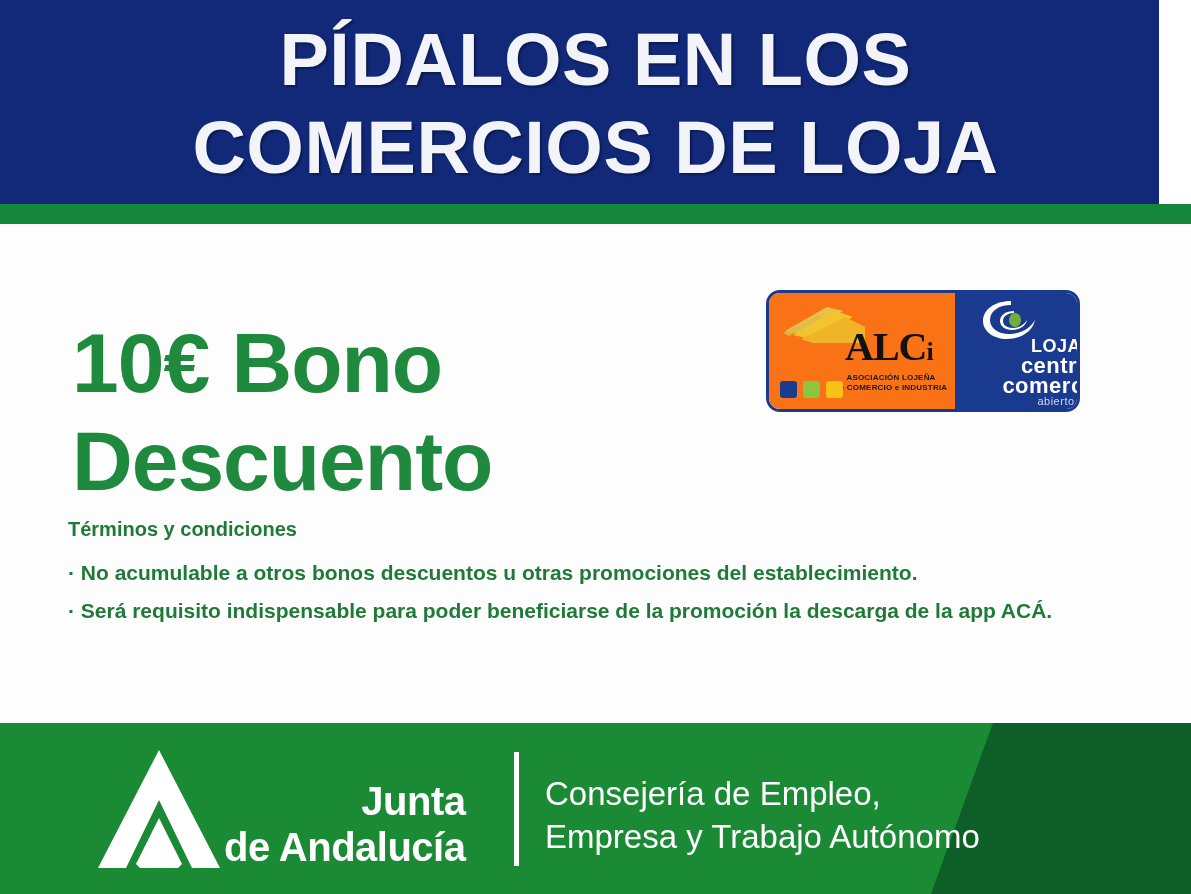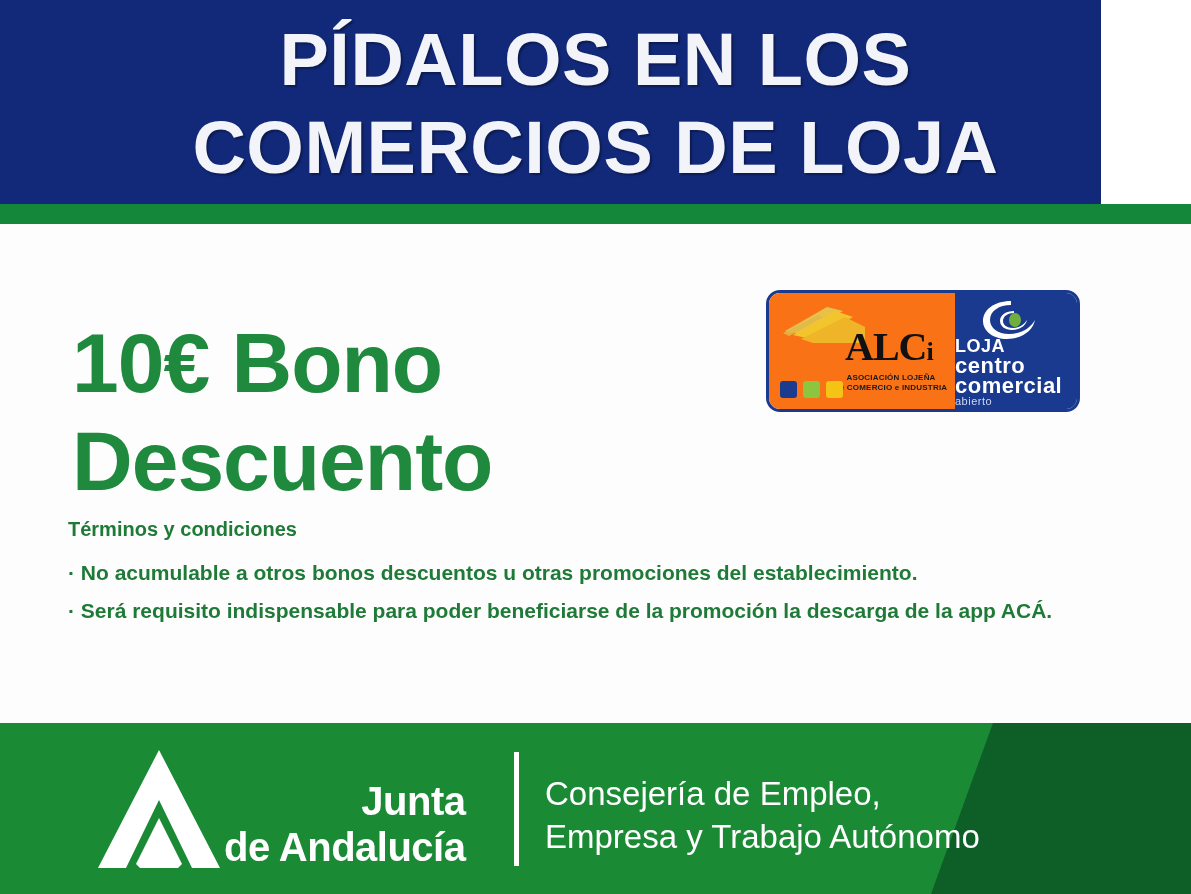--- a/index.html
+++ b/index.html
@@ -16,24 +16,23 @@
     height: 894px;
     overflow: hidden;
     background: #ffffff;
   }
 
   
   .header-band {
     position: absolute;
     left: 0;
     top: 0;
-    width: 1057px;
+    width: 1159px;
     height: 205px;
     background: #12297a;
-    padding-left: 44px;
   }
   .header-title {
     position: absolute;
     left: 0;
     top: 16px;
     width: 1191px;
     text-align: center;
     color: #f2f4fa;
     font-family: "Liberation Sans", sans-serif;
     font-weight: bold;
@@ -166,23 +165,25 @@
     left: 26px;
     top: 7px;
     width: 56px;
     height: 40px;
   }
   .loja-text {
     position: absolute;
     left: 0;
     top: 44px;
     width: 100%;
+    text-align: center;
     color: #ffffff;
     font-weight: bold;
     letter-spacing: 0.5px;
+    padding-left: 40px;
   }
   .loja-text .t-loja {
     display: block;
     font-size: 18px;
     line-height: 18px;
   }
   .loja-text .t-centro {
     display: block;
     font-size: 22px;
     line-height: 22px;

